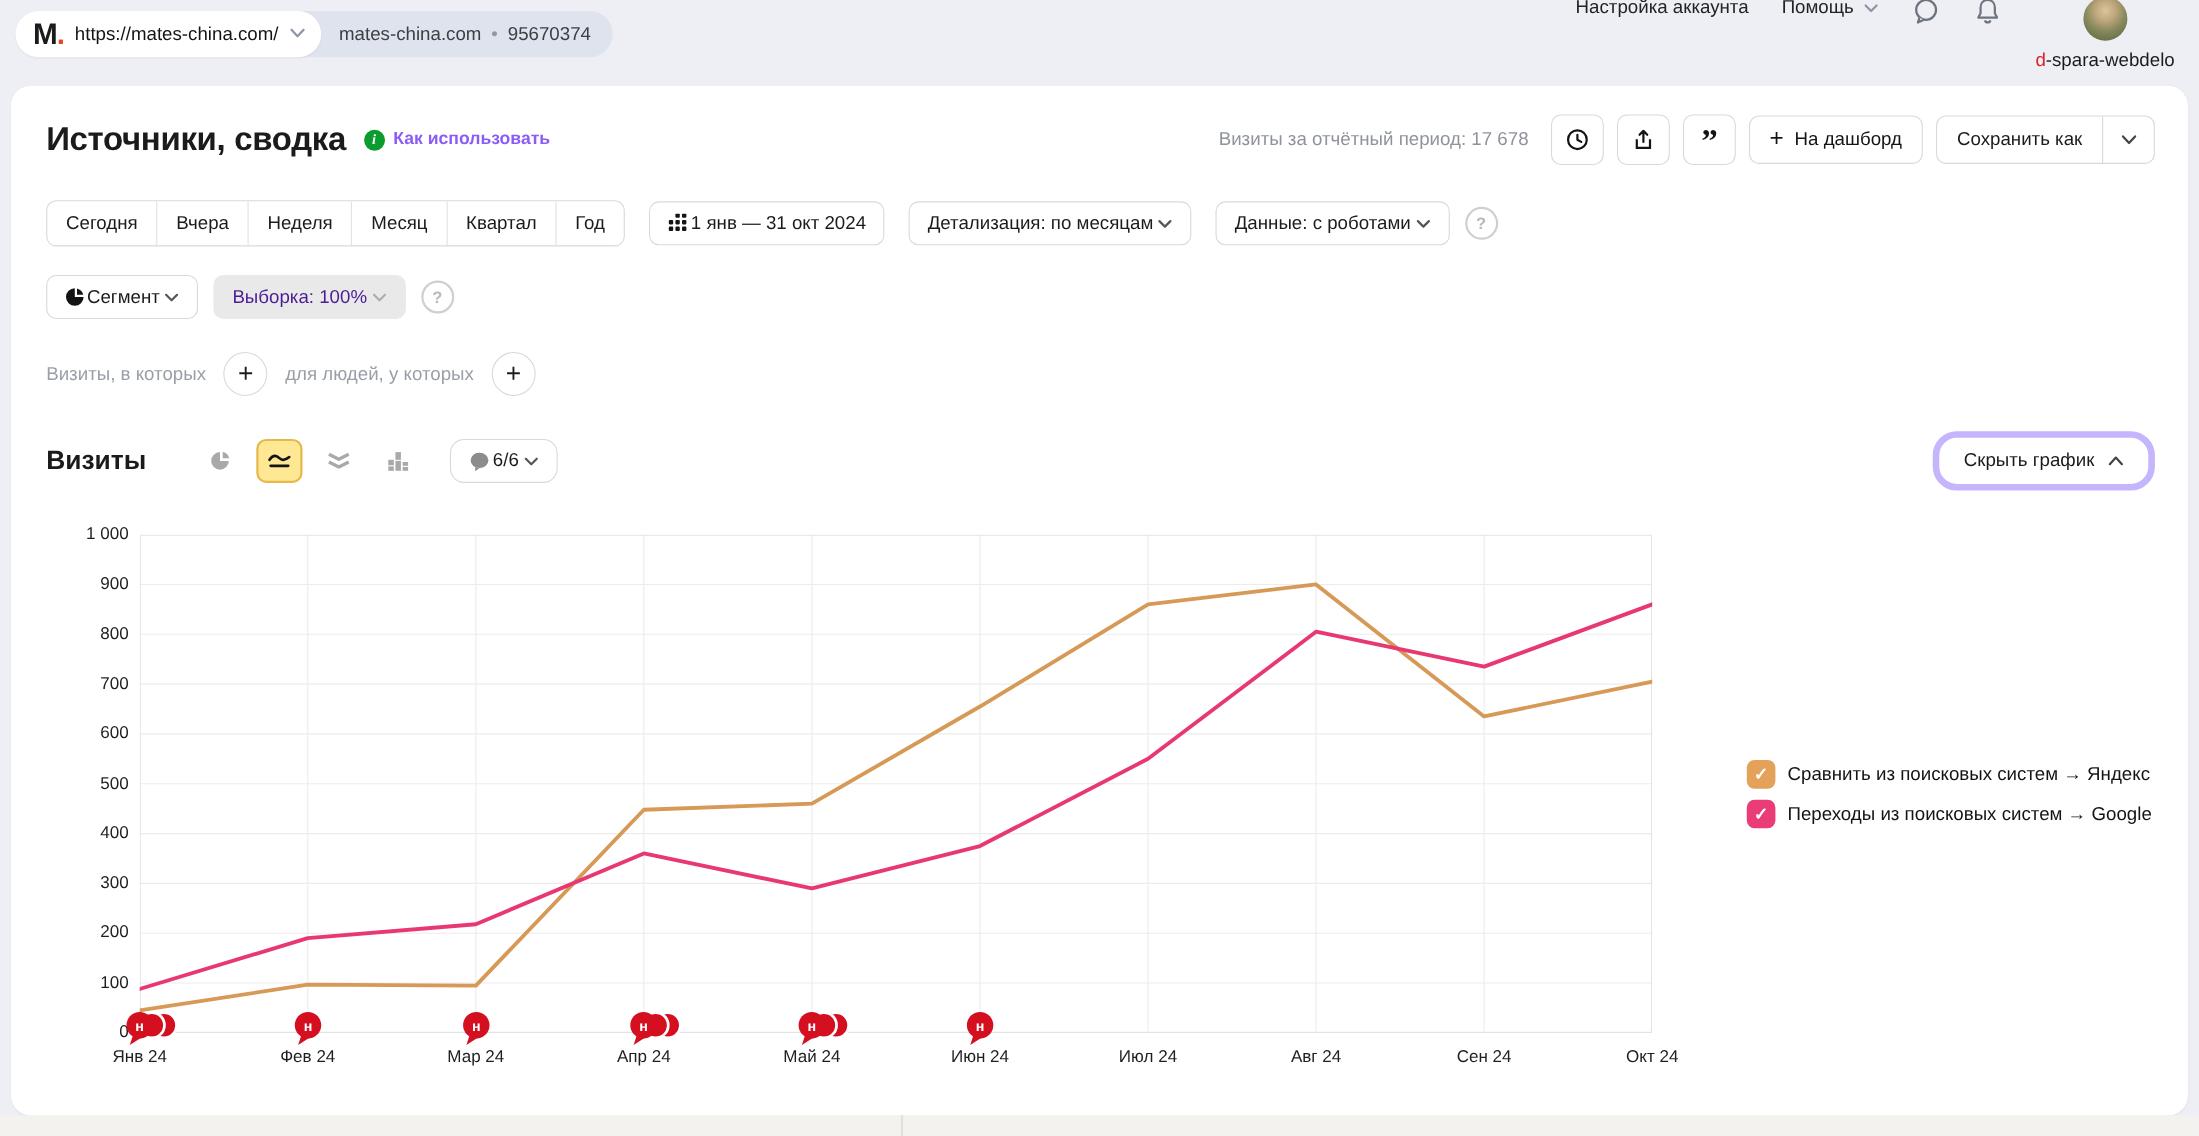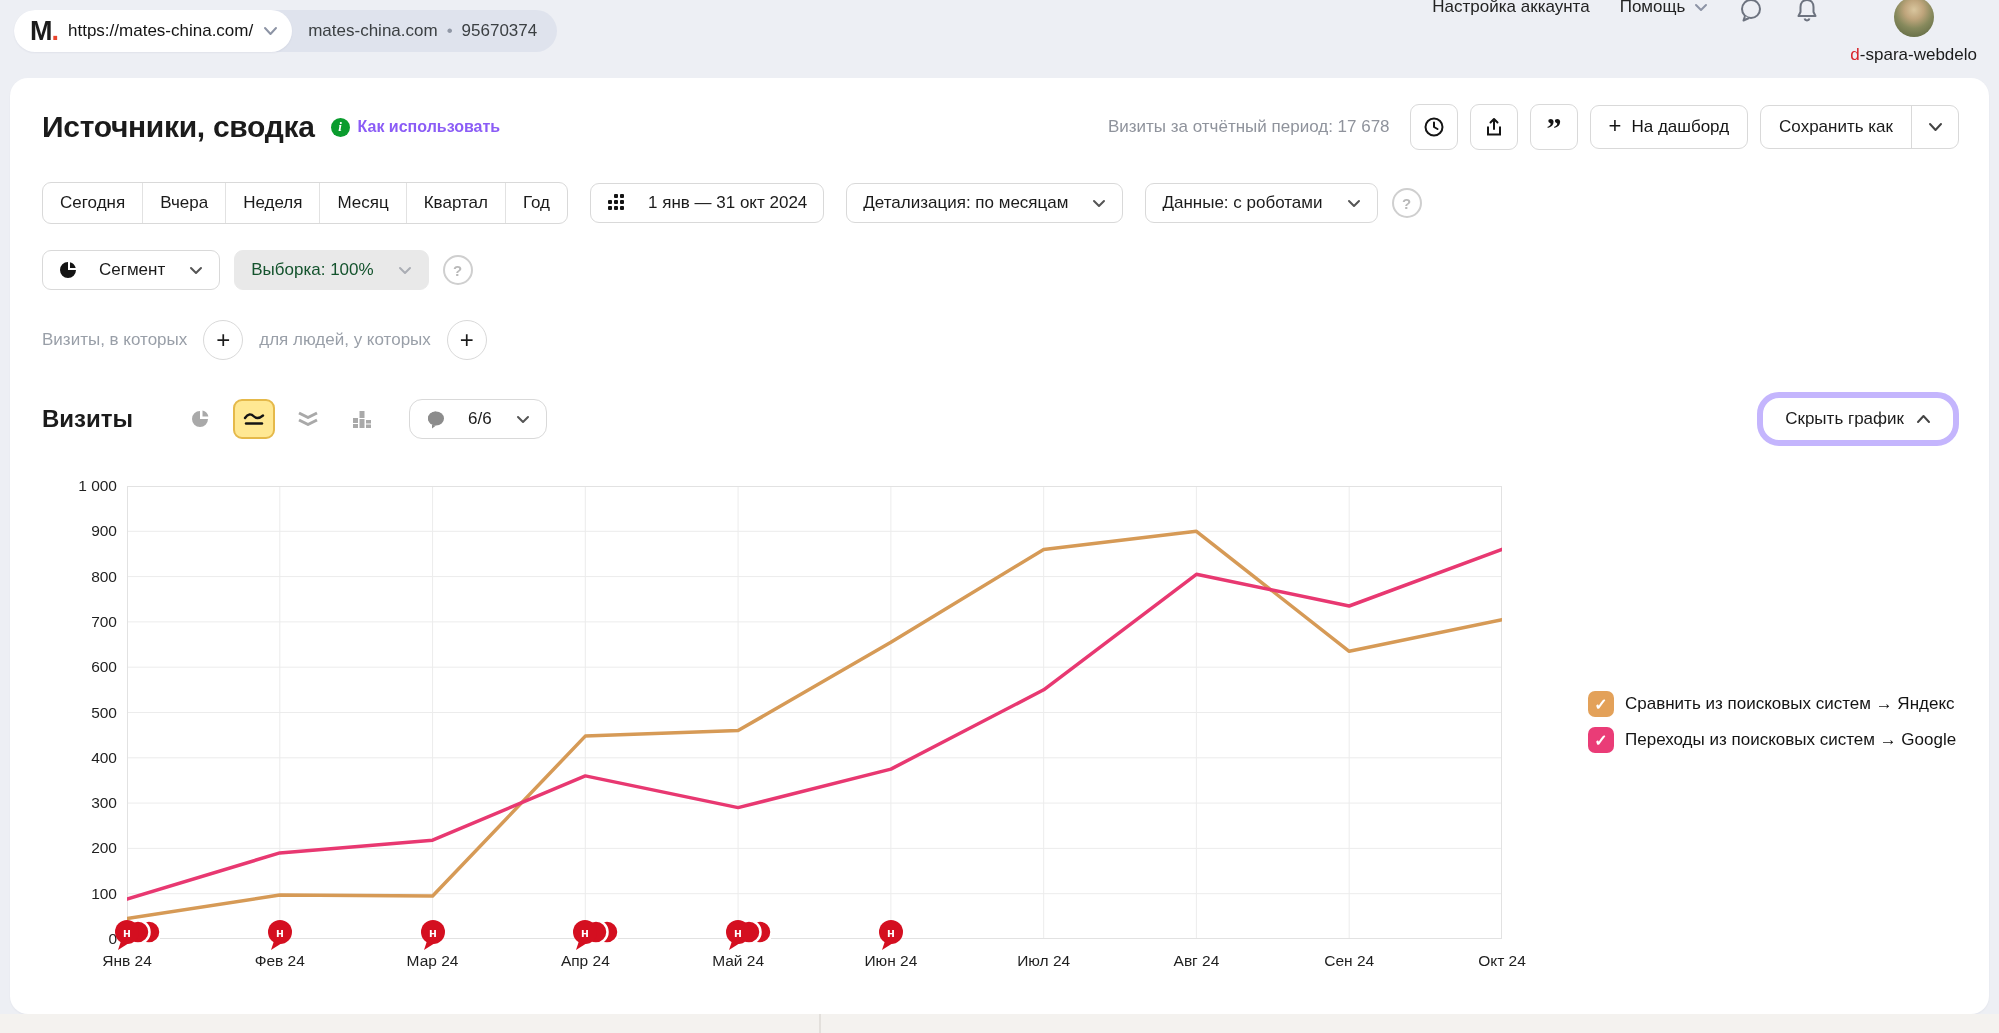--- a/index.html
+++ b/index.html
@@ -47,23 +47,23 @@
   .split-main{display:flex;align-items:center;padding:0 18px;font-size:17px;cursor:pointer;}
   .split-chev{width:46px;display:flex;align-items:center;justify-content:center;border-left:1px solid #d9d9d9;cursor:pointer;color:#444;}
   .plus-glyph{font-size:22px;font-weight:400;line-height:1;margin-top:-2px;}
   
   .frow{display:flex;align-items:center;}
   .row1{margin-top:32px;}
   .row2{margin-top:26px;}
   .seg{display:flex;height:40px;border:1px solid #d9d9d9;border-radius:9px;overflow:hidden;background:#fff;}
   .seg-item{display:flex;align-items:center;padding:0 17px;font-size:17px;cursor:pointer;border-left:1px solid #e2e2e2;}
   .seg-item:first-child{border-left:none;}
-  .fbtn{height:40px;border:1px solid #d9d9d9;border-radius:9px;background:#fff;display:flex;align-items:center;padding:0 16px;font-size:17px;cursor:pointer;gap:22px;box-sizing:border-box;}
+  .fbtn{height:40px;border:1px solid #d9d9d9;border-radius:9px;background:#fff;display:flex;align-items:center;padding:0 16px;font-size:17px;cursor:pointer;gap:2px;box-sizing:border-box;}
   .fbtn .chev{margin-left:2px;color:#555;}
-  .fbtn-disabled{background:#e9e9e9;border-color:#e9e9e9;color:#14532d;}
+  .fbtn-disabled{background:#e9e9e9;border-color:#e9e9e9;color:#4c1d95;}
   .fbtn-disabled .chev{color:#aaadb4;}
   .qmark{width:26px;height:26px;border-radius:50%;border:2px solid #cfcfcf;color:#b9b9b9;font-size:15px;font-weight:bold;display:flex;align-items:center;justify-content:center;cursor:pointer;}
   .gap14{margin-left:14px;} .gap22{margin-left:22px;}
   .kd-pill{background:#e8e8e8;border-radius:7px;padding:3px 9px;font-size:15px;}
   .row3{margin-top:30px;display:flex;align-items:center;gap:16px;}
   .cond-label{color:#999fa8;font-size:17px;}
   .plus-circle{width:38px;height:38px;border-radius:50%;border:1px solid #d9d9d9;background:#fff;display:flex;align-items:center;justify-content:center;font-size:24px;font-weight:300;cursor:pointer;}
   
   .secrow{margin-top:32px;display:flex;align-items:center;}
   .section-title{font-size:24px;font-weight:bold;}

